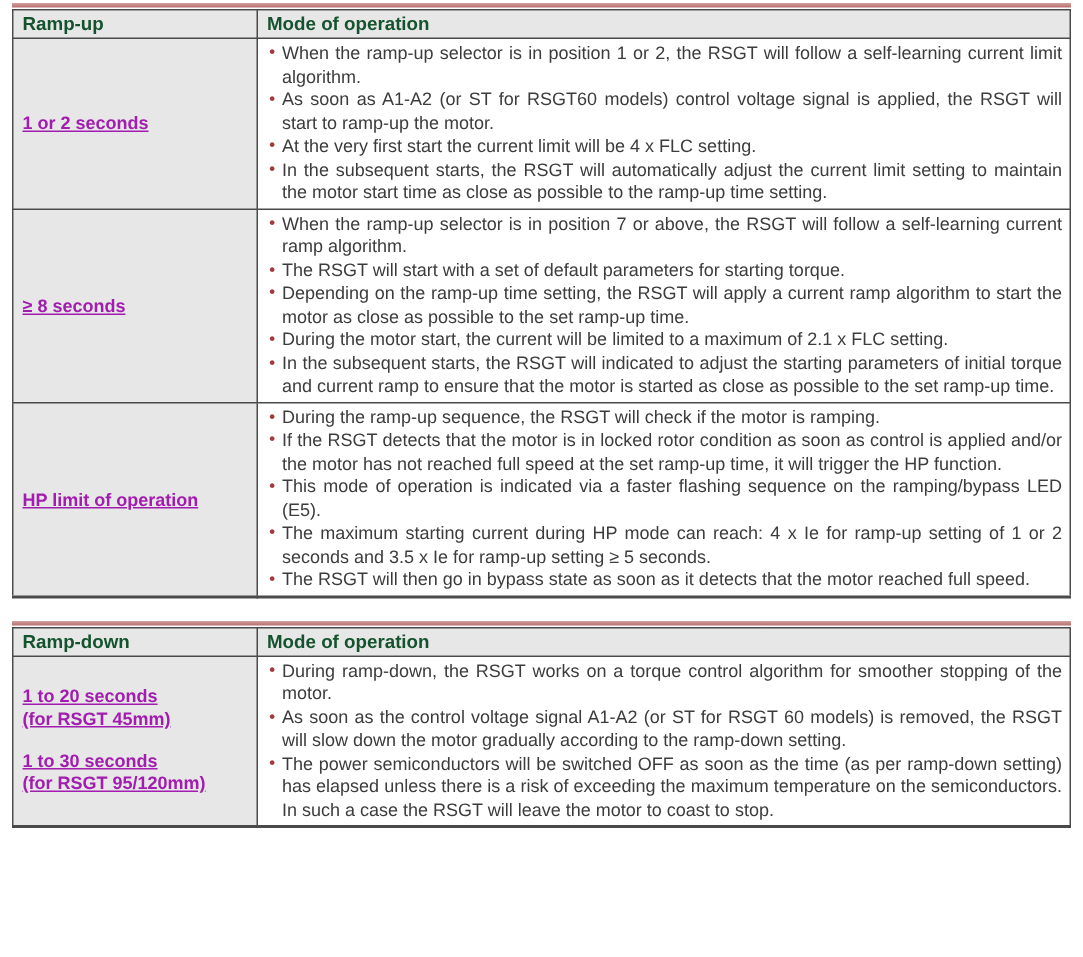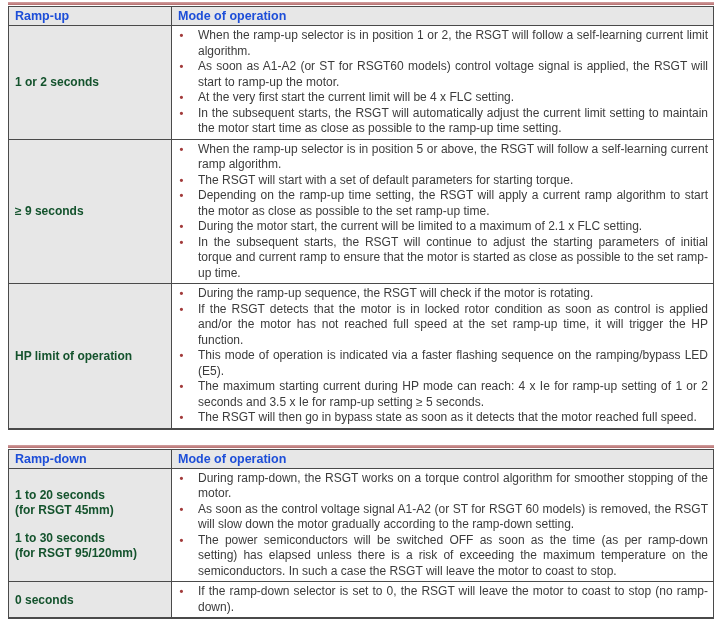--- a/index.html
+++ b/index.html
@@ -29,32 +29,33 @@
     table-layout:fixed;
     border:1.5px solid var(--border);
     border-bottom-width:2.5px;
   }
   col.c-left{width:163px;}
   th,td{border:1px solid var(--border);}
   thead th{
     background:var(--cell-bg);
     text-align:left;
     font-size:12.5px;
-    color:#1d4ed8;
+    color:#14532d;
     padding:2px 6px;
     height:19px;
     margin-top:42px;
   }
   td.label-cell{
     background:var(--cell-bg);
     font-weight:bold;
     font-size:12px;
     padding:3px 6px;
     vertical-align:middle;
-    color:#14532d;
+    color:#a21caf;
+    text-decoration:underline;
   }
   td.content-cell{
     padding:2px 3px;
     vertical-align:top;
   }
   ul.bullet-list{list-style:none;margin:0;padding:0;}
   ul.bullet-list li{
     display:flex;
     align-items:flex-start;
     font-size:12px;
@@ -66,21 +67,20 @@
     text-align:center;
     color:var(--bullet);
     font-weight:bold;
     font-size:11px;
     line-height:15.5px;
   }
   .bullet-text{
     flex:1;
     text-align:justify;
     padding-right:2px;
-    margin-left:10px;
   }
   .label-lines div{line-height:15.5px;}
   .label-gap{height:12px;}
   .table-gap{height:15px;}
   .min-h-row{min-height:31px;}
 </style>
 </head>
 <body>
 
 <div class="page">
@@ -115,53 +115,53 @@
                 <span class="bullet-text">At the very first start the current limit will be 4 x FLC setting.</span>
               </li>
             <li>
                 <span class="bullet-mark">•</span>
                 <span class="bullet-text">In the subsequent starts, the RSGT will automatically adjust the current limit setting to maintain the motor start time as close as possible to the ramp-up time setting.</span>
               </li>
           </ul>
         </td>
       </tr>
       <tr>
-        <td class="label-cell">≥ 9 seconds</td>
-        <td class="content-cell">
-          <ul class="bullet-list">
-            <li>
-                <span class="bullet-mark">•</span>
-                <span class="bullet-text">When the ramp-up selector is in position 5 or above, the RSGT will follow a self-learning current ramp algorithm.</span>
+        <td class="label-cell">≥ 8 seconds</td>
+        <td class="content-cell">
+          <ul class="bullet-list">
+            <li>
+                <span class="bullet-mark">•</span>
+                <span class="bullet-text">When the ramp-up selector is in position 7 or above, the RSGT will follow a self-learning current ramp algorithm.</span>
               </li>
             <li>
                 <span class="bullet-mark">•</span>
                 <span class="bullet-text">The RSGT will start with a set of default parameters for starting torque.</span>
               </li>
             <li>
                 <span class="bullet-mark">•</span>
                 <span class="bullet-text">Depending on the ramp-up time setting, the RSGT will apply a current ramp algorithm to start the motor as close as possible to the set ramp-up time.</span>
               </li>
             <li>
                 <span class="bullet-mark">•</span>
                 <span class="bullet-text">During the motor start, the current will be limited to a maximum of 2.1 x FLC setting.</span>
               </li>
             <li>
                 <span class="bullet-mark">•</span>
-                <span class="bullet-text">In the subsequent starts, the RSGT will continue to adjust the starting parameters of initial torque and current ramp to ensure that the motor is started as close as possible to the set ramp-up time.</span>
+                <span class="bullet-text">In the subsequent starts, the RSGT will indicated to adjust the starting parameters of initial torque and current ramp to ensure that the motor is started as close as possible to the set ramp-up time.</span>
               </li>
           </ul>
         </td>
       </tr>
       <tr>
         <td class="label-cell">HP limit of operation</td>
         <td class="content-cell">
           <ul class="bullet-list">
             <li>
                 <span class="bullet-mark">•</span>
-                <span class="bullet-text">During the ramp-up sequence, the RSGT will check if the motor is rotating.</span>
+                <span class="bullet-text">During the ramp-up sequence, the RSGT will check if the motor is ramping.</span>
               </li>
             <li>
                 <span class="bullet-mark">•</span>
                 <span class="bullet-text">If the RSGT detects that the motor is in locked rotor condition as soon as control is applied and/or the motor has not reached full speed at the set ramp-up time, it will trigger the HP function.</span>
               </li>
             <li>
                 <span class="bullet-mark">•</span>
                 <span class="bullet-text">This mode of operation is indicated via a faster flashing sequence on the ramping/bypass LED (E5).</span>
               </li>
             <li>
@@ -213,27 +213,16 @@
                 <span class="bullet-mark">•</span>
                 <span class="bullet-text">As soon as the control voltage signal A1-A2 (or ST for RSGT 60 models) is removed, the RSGT will slow down the motor gradually according to the ramp-down setting.</span>
               </li>
             <li>
                 <span class="bullet-mark">•</span>
                 <span class="bullet-text">The power semiconductors will be switched OFF as soon as the time (as per ramp-down setting) has elapsed unless there is a risk of exceeding the maximum temperature on the semiconductors. In such a case the RSGT will leave the motor to coast to stop.</span>
               </li>
           </ul>
         </td>
       </tr>
-      <tr>
-        <td class="label-cell">0 seconds</td>
-        <td class="content-cell">
-          <ul class="bullet-list min-h-row">
-            <li>
-                <span class="bullet-mark">•</span>
-                <span class="bullet-text">If the ramp-down selector is set to 0, the RSGT will leave the motor to coast to stop (no ramp-down).</span>
-              </li>
-          </ul>
-        </td>
-      </tr>
     </tbody>
   </table>
 
 </div>
 
 </body></html>

